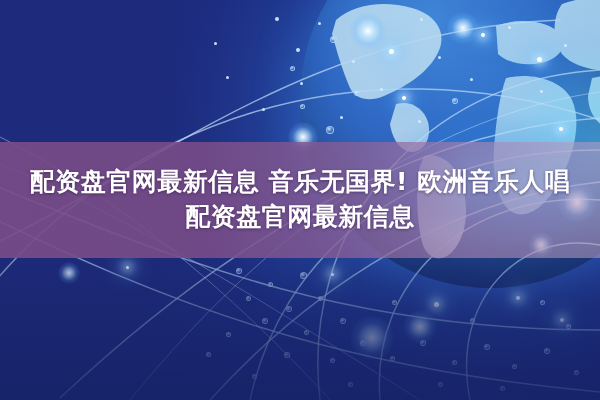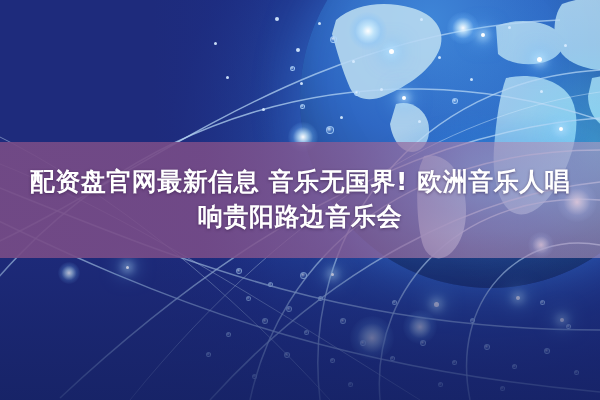--- a/index.html
+++ b/index.html
@@ -266,16 +266,16 @@
   <div class="bubble" style="left:252px;top:374px;width:5px;height:5px;"></div>
   <div class="bubble" style="left:348px;top:382px;width:5px;height:5px;"></div>
   <div class="bubble" style="left:438px;top:382px;width:5px;height:5px;"></div>
   <div class="bubble" style="left:500px;top:386px;width:5px;height:5px;"></div>
   <div class="bubble" style="left:566px;top:324px;width:5px;height:5px;"></div>
 
   <div class="bg-bottom-dark"></div>
 
   <div class="title-band">
     <div class="title-line">配资盘官网最新信息 音乐无国界! 欧洲音乐人唱</div>
-    <div class="title-line">响贵阳路边音乐会</div>
+    <div class="title-line">配资盘官网最新信息</div>
   </div>
 
 </div>
 
 </body></html>

